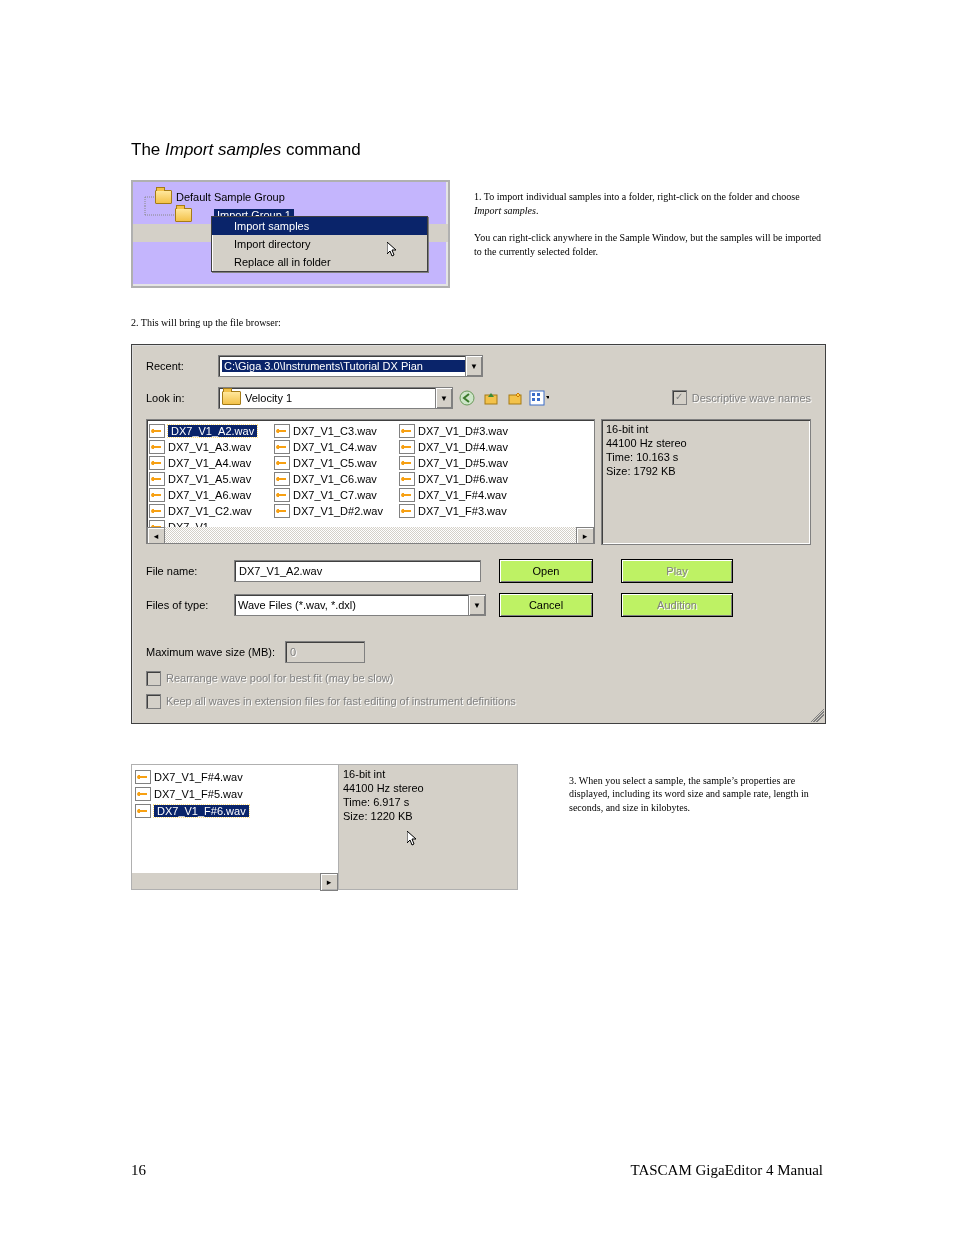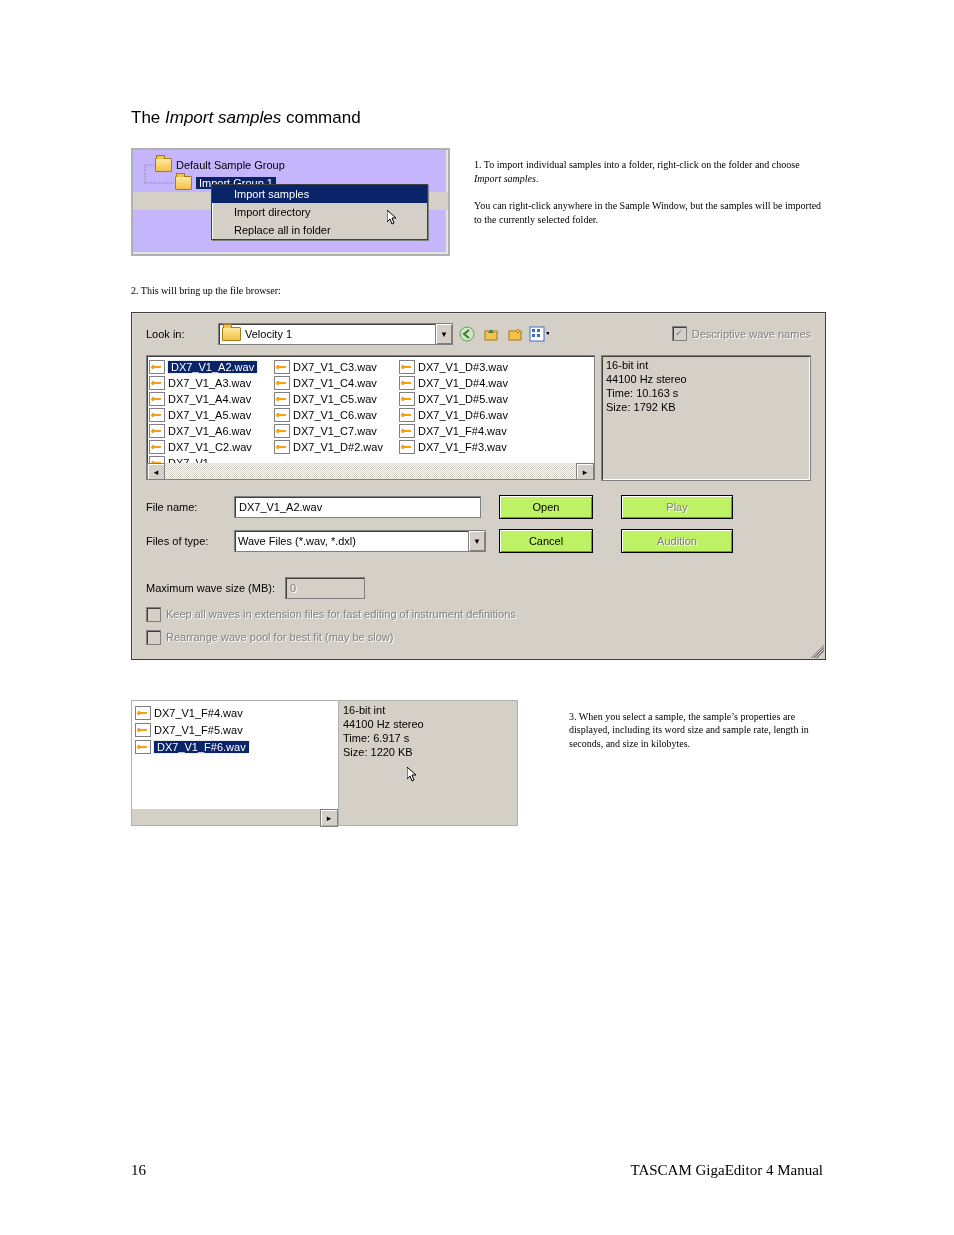--- a/index.html
+++ b/index.html
@@ -9,21 +9,21 @@
     height: 1235px;
     font-family: Georgia, 'Times New Roman', serif;
     font-size: 16px;
     color: #000;
     background: #fff;
     position: relative;
   }
   .page {
     position: absolute;
     left: 131px;
-    top: 108px;
+    top: 140px;
     width: 692px;
   }
   .section-title {
     font-family: Helvetica, Arial, sans-serif;
     font-size: 17px;
     font-weight: normal;
     margin-bottom: 20px;
   }
   .section-title .em { font-style: italic; }
   .two-col {
@@ -115,21 +115,21 @@
     font-size:11px; font-weight:bold; color:#000;
     display:flex; align-items:center; justify-content:center; line-height:1;
     font-family: Arial, Tahoma;
   }
 
   
   .fig1 { width: 315px; }
   .fig1 .panel { background:#c4b5fd; border:2px solid #b0b0b0; box-shadow: inset -2px -2px 0 #e4e4e4; }
   .fig1 .tree { padding:6px 0 0 0; font-family:Tahoma,sans-serif; font-size:11px; }
   .fig1 .row { display:flex; align-items:center; height:18px; padding-left:22px; position:relative;}
-  .fig1 .row2 { padding-left:42px; }
+  .fig1 .row2 { padding-left:42px;gap:18px; }
   .fig1 .sel { background:#0a246a; color:#fff; padding:0 3px; }
   .fig1 .blank { height:18px; background:#d4d0c8; }
   .fig1 .menu {
     position:absolute; left:78px; top:34px; width:215px;
     background:#d4d0c8; border:1px solid #404040;
     box-shadow: 1px 1px 0 #808080, inset 1px 1px 0 #fff;
     font-family:Tahoma,sans-serif; font-size:11px; z-index:3;
   }
   .fig1 .menu .mi { padding:3px 22px; }
   .fig1 .menu .mi.sel { background:#0a246a; color:#fff; }
@@ -253,20 +253,29 @@
       </p>
       <p class="body-text">You can right-click anywhere in the Sample Window, but the samples will be imported to the currently selected folder.</p>
     </div>
   </div>
 
   <p class="body-text">2. This will bring up the file browser:</p>
 
   <div class="fig2">
     <div class="body">
 
+      <div class="row">
+        <div class="lbl">Recent:</div>
+        <div class="combo" style="width:260px;">
+          <span style="flex:1; overflow:hidden; white-space:nowrap; background:#0a246a; color:#fff; padding:0 2px;">C:\Giga 3.0\Instruments\Tutorial DX Pian</span>
+          <div class="arrow">
+              <span class="arrow-down"></span>
+            </div>
+        </div>
+      </div>
 
       <div class="row">
         <div class="lbl">Look in:</div>
         <div class="combo" style="width:230px;">
           <span class="folder-icon folder-open"></span>
           <span style="flex:1;">Velocity 1</span>
           <div class="arrow">
               <span class="arrow-down"></span>
             </div>
         </div>
@@ -407,25 +416,25 @@
 
       <div class="opt-row">
         <span>Maximum wave size (MB):</span>
         <span style="width:10px;"></span>
         <div class="input label-disabled" style="width:70px; background:#d4d0c8;">
             <span>0</span>
           </div>
       </div>
       <div class="opt-row">
         <span class="checkbox disabled"></span>
-        <span class="label-disabled">Keep all waves in extension files for fast editing of instrument definitions</span>
+        <span class="label-disabled">Rearrange wave pool for best fit (may be slow)</span>
       </div>
       <div class="opt-row">
         <span class="checkbox disabled"></span>
-        <span class="label-disabled">Rearrange wave pool for best fit (may be slow)</span>
+        <span class="label-disabled">Keep all waves in extension files for fast editing of instrument definitions</span>
       </div>
 
       <div class="resize"></div>
     </div>
   </div>
 
   <div style="height:40px;"></div>
 
   <div class="two-col">
     <div class="col-left" style="flex:0 0 410px;">

